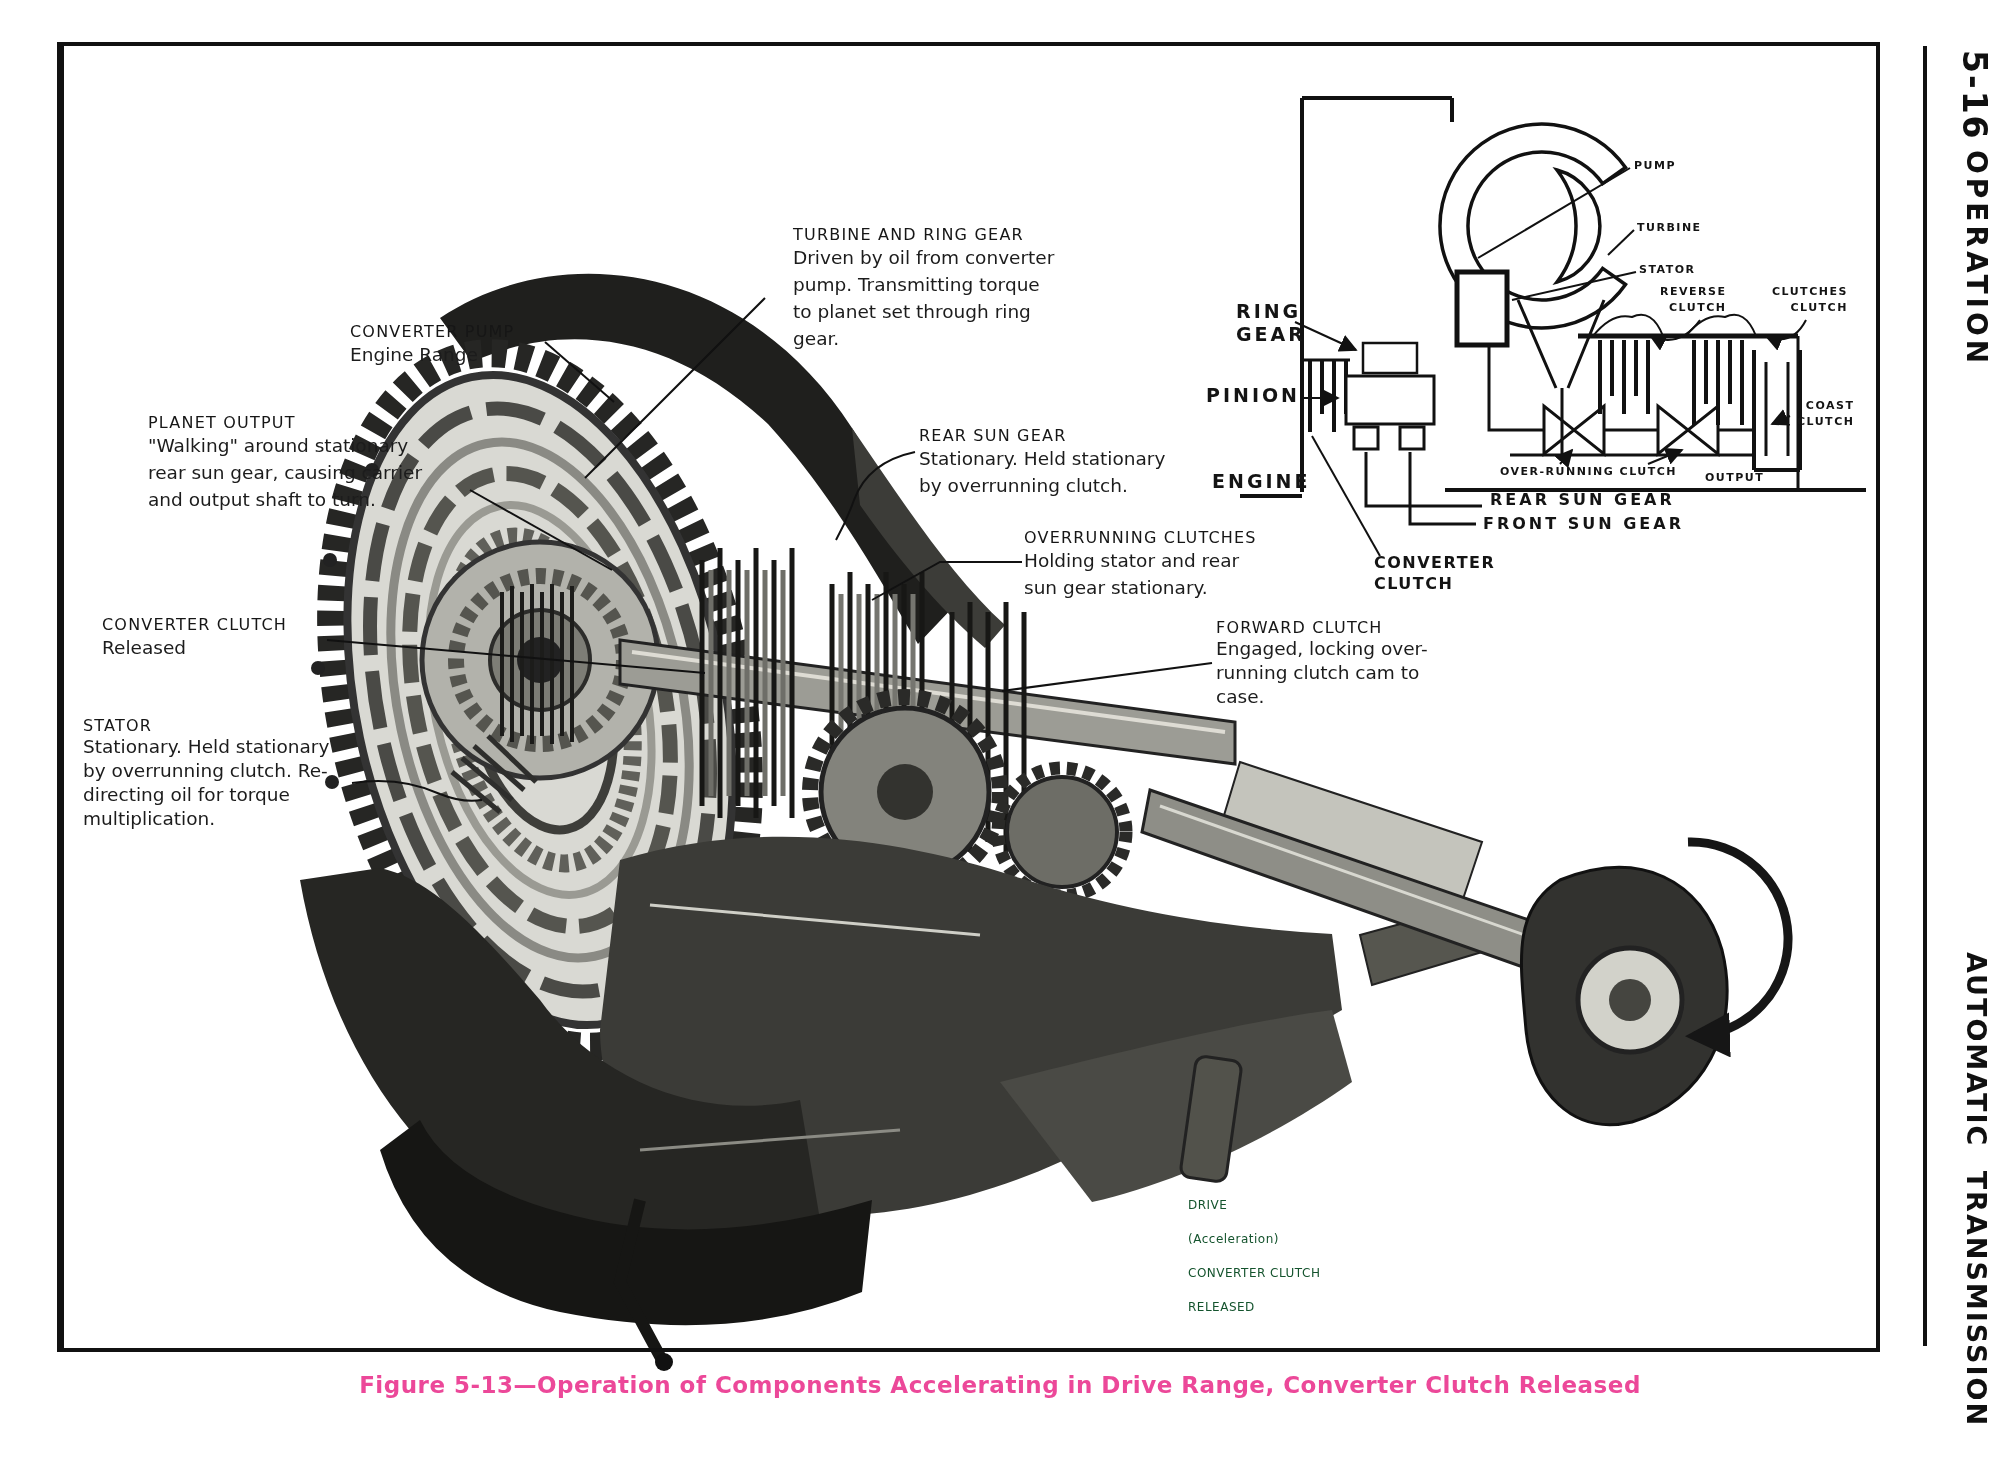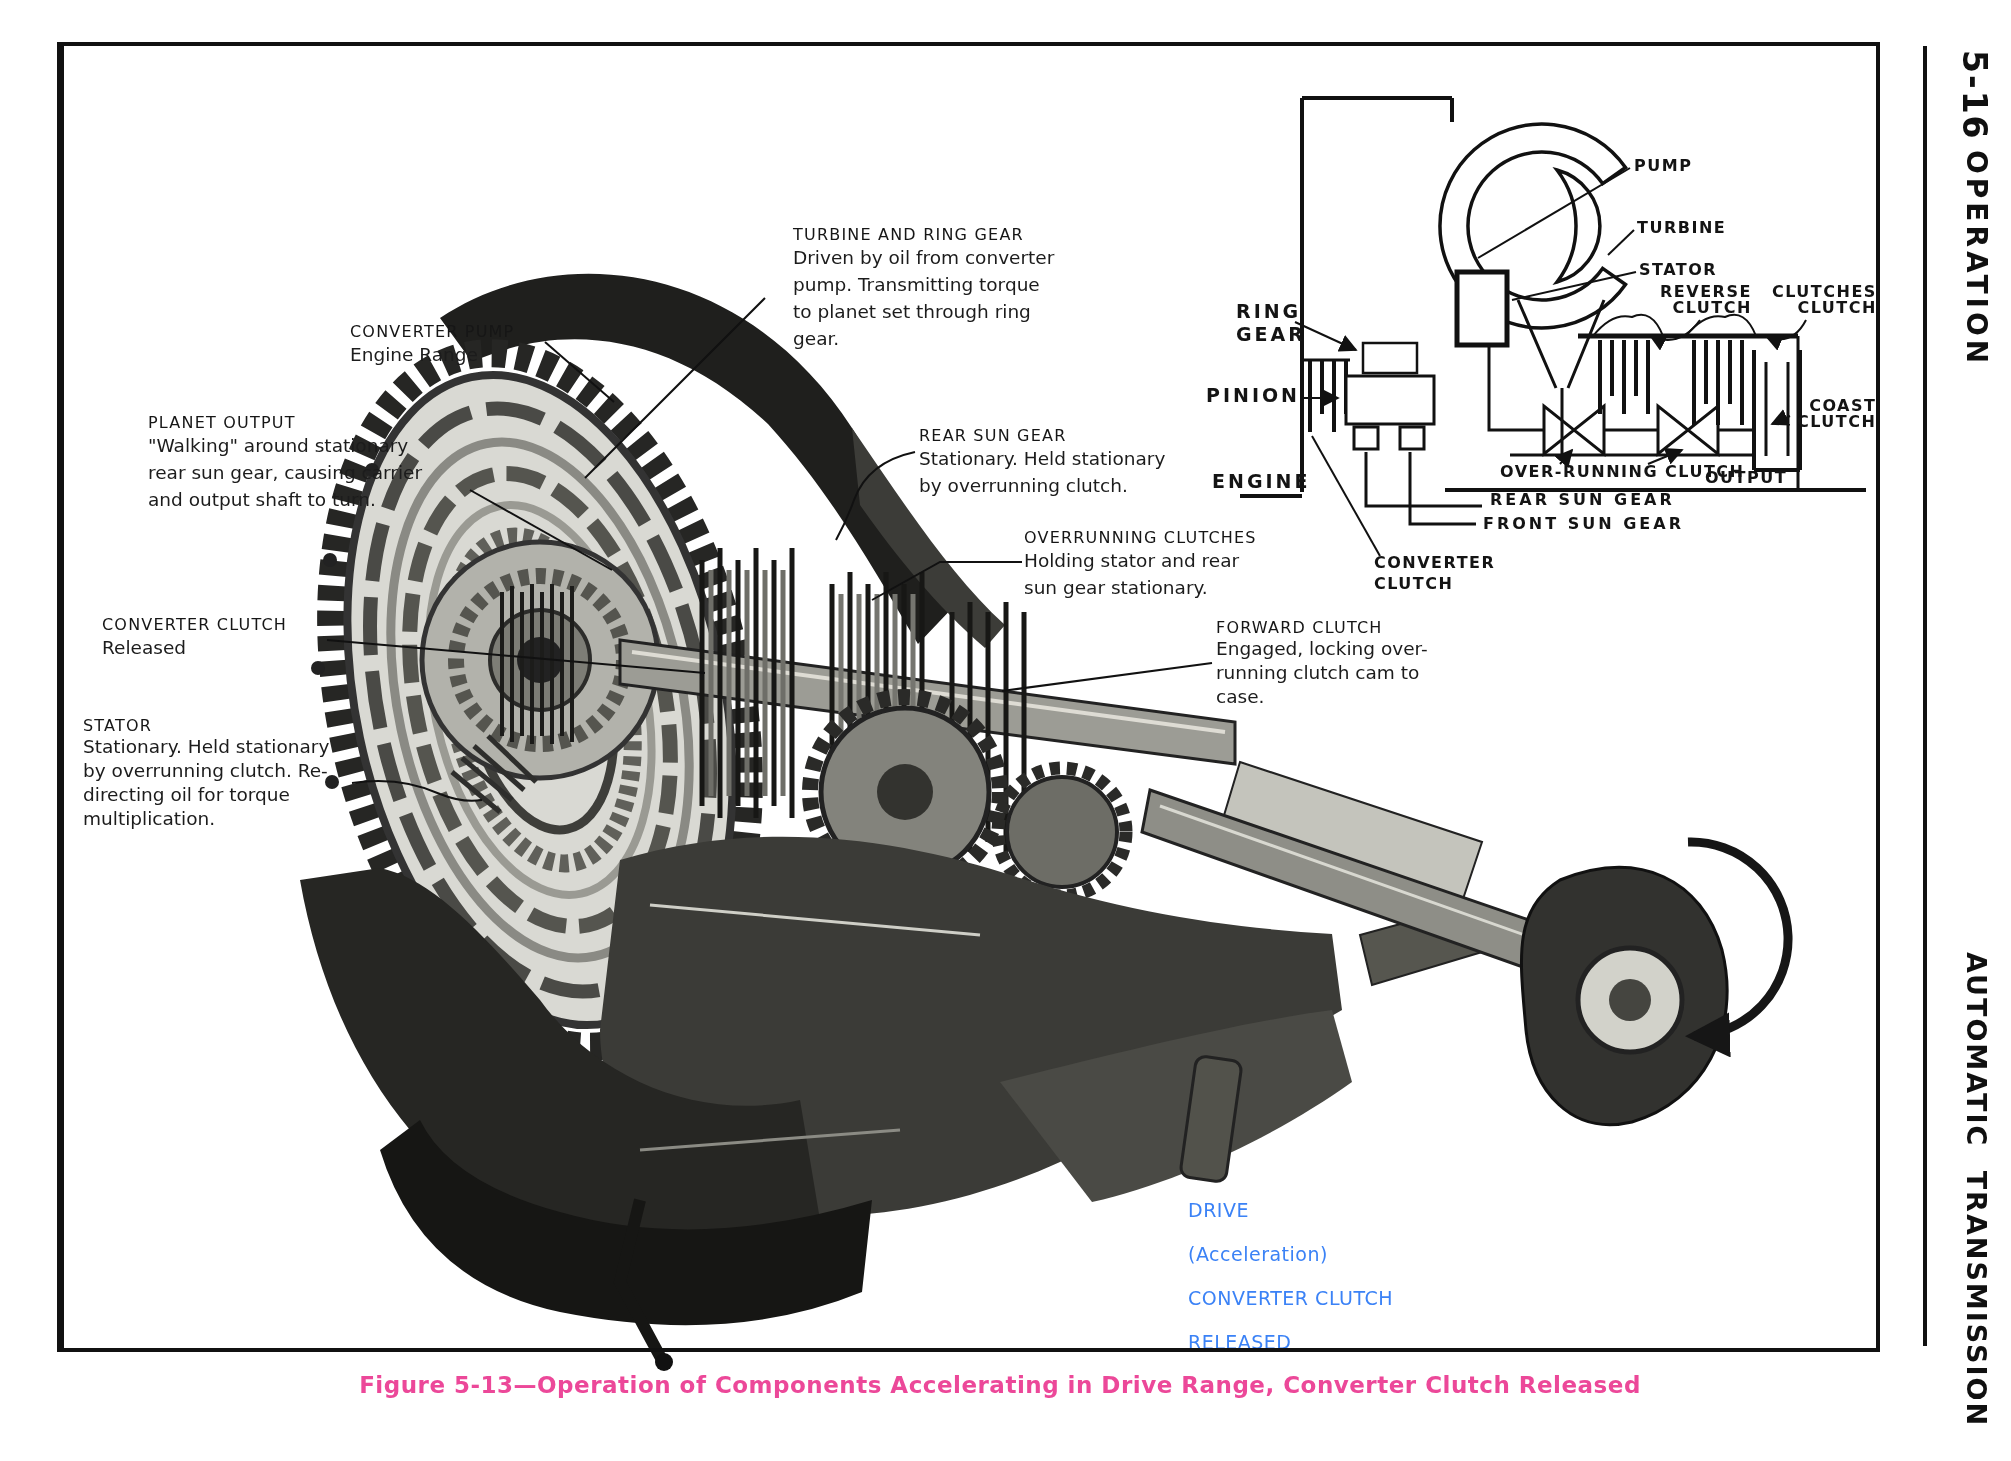--- a/index.html
+++ b/index.html
@@ -6,32 +6,32 @@
   #page{position:relative;width:2011px;height:1461px;background:#ffffff;overflow:hidden;
         font-family:"DejaVu Sans","Liberation Sans",sans-serif;color:#151515;}
   #frame{position:absolute;left:57px;top:42px;width:1812px;height:1302px;
          border:4px solid #111;border-left-width:7px;pointer-events:none;}
   #artwork{position:absolute;left:0;top:0;width:2011px;height:1461px;}
   .callout{position:absolute;}
   .callout .t{font-size:16px;font-weight:400;letter-spacing:1.2px;white-space:pre;color:#161616;}
   .callout .b{font-size:18.5px;line-height:27px;white-space:pre-line;color:#1c1c1c;}
   .callout .b.tight{line-height:24px;}
   .slabel{position:absolute;font-size:15px;font-weight:700;letter-spacing:2.5px;white-space:pre-line;color:#141414;}
-  .slabel.small{font-size:16px;letter-spacing:1.5px;line-height:16px;}
+  .slabel.small{font-size:11px;letter-spacing:1.5px;line-height:16px;}
   .slabel.big{font-size:19px;letter-spacing:3px;line-height:23px;}
   .slabel.mid{font-size:16px;letter-spacing:3px;}
   .slabel.ctr{text-align:right;}
   .vtext{position:absolute;font-weight:700;transform:rotate(90deg);transform-origin:top left;white-space:nowrap;color:#101010;}
   #page-num{left:1994px;top:50px;font-size:33px;letter-spacing:2px;}
   #op-head{left:1993px;top:150px;font-size:28px;letter-spacing:4px;}
   #side-title{left:1992px;top:952px;font-size:27px;letter-spacing:2px;word-spacing:12px;}
   #vrule{position:absolute;left:1923px;top:46px;width:4px;height:1300px;background:#111;}
   #caption{position:absolute;left:300px;top:1372px;width:1400px;text-align:center;
            font-size:23px;font-weight:700;letter-spacing:0.5px;color:#ec4899;}
-  .drive{font-size:19px;line-height:44px;white-space:pre-line;letter-spacing:0.5px;color:#3b82f6;}
+  .drive{font-size:12px;line-height:34px;white-space:pre-line;letter-spacing:0.5px;color:#14532d;}
 </style>
 </head>
 <body>
 
 <div id="page">
 
   <svg id="artwork" viewBox="0 0 2011 1461">
     <defs>
       <pattern id="hatch" width="7" height="7" patternTransform="rotate(45)">
         <rect width="7" height="7" fill="#fff"></rect>

